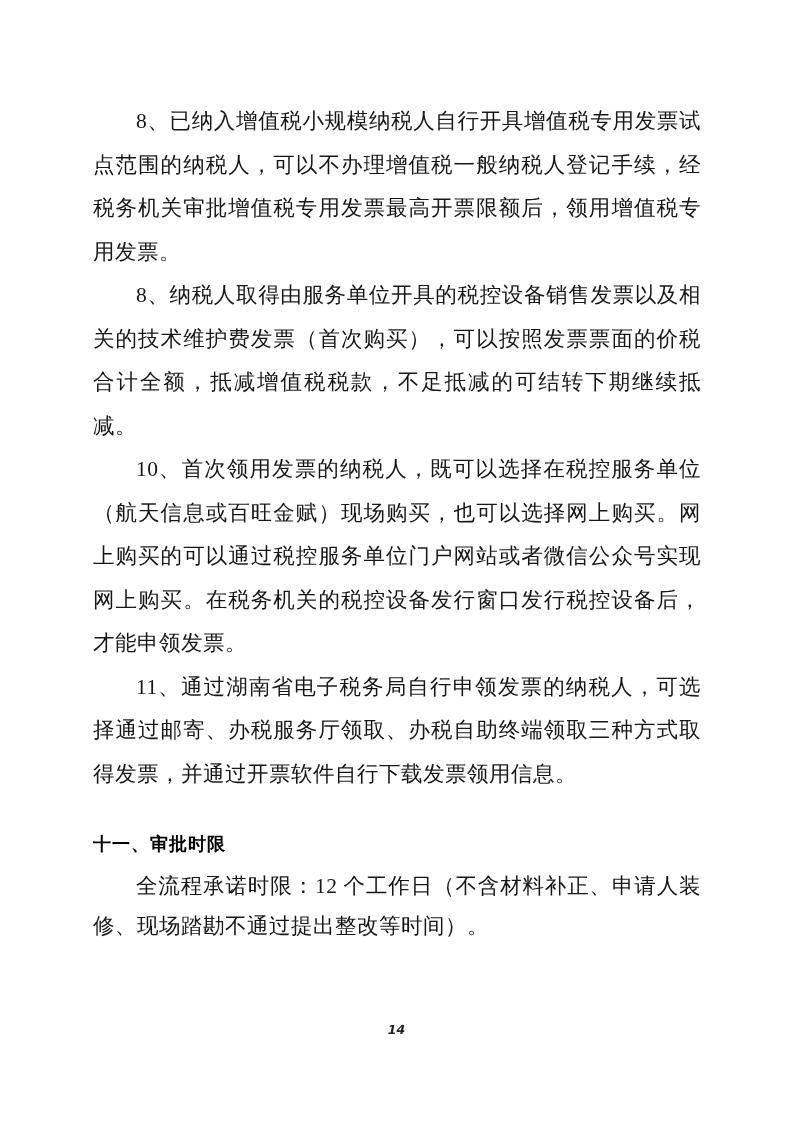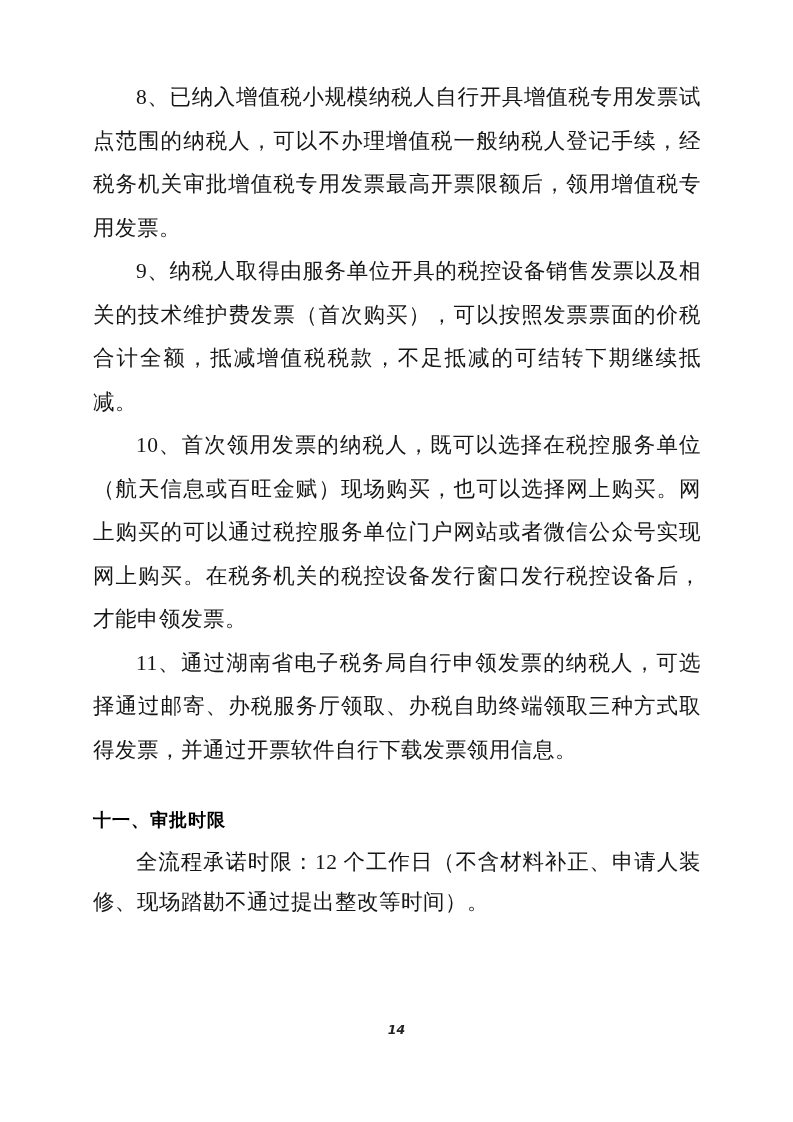--- a/index.html
+++ b/index.html
@@ -7,21 +7,21 @@
     padding: 0;
     background: #ffffff;
   }
   .page {
     position: relative;
     width: 793px;
     height: 1122px;
     margin: 0 auto;
     background: #ffffff;
     box-sizing: border-box;
-    padding: 76px 92px 0 93px;
+    padding: 100px 92px 0 93px;
     overflow: hidden;
     color: #161616;
     font-family: "Liberation Serif", "DejaVu Serif", serif;
   }
   .para {
     margin: 0;
     text-indent: 2em;
     text-align: justify;
     text-justify: inter-character;
     letter-spacing: 0.5px;
@@ -55,21 +55,21 @@
     font-weight: 600;
     color: #222222;
     font-style: italic;
   }
 </style>
 </head>
 <body>
 
 <div class="page">
   <p class="para body-para">8、已纳入增值税小规模纳税人自行开具增值税专用发票试点范围的纳税人，可以不办理增值税一般纳税人登记手续，经税务机关审批增值税专用发票最高开票限额后，领用增值税专用发票。</p>
-  <p class="para body-para">9、纳税人取得由服务单位开具的税控设备销售发票以及相关的技术维护费发票（首次购买），可以按照发票票面的价税合计全额，抵减增值税税款，不足抵减的可结转下期继续抵减。</p>
+  <p class="para body-para">8、纳税人取得由服务单位开具的税控设备销售发票以及相关的技术维护费发票（首次购买），可以按照发票票面的价税合计全额，抵减增值税税款，不足抵减的可结转下期继续抵减。</p>
   <p class="para body-para">10、首次领用发票的纳税人，既可以选择在税控服务单位（航天信息或百旺金赋）现场购买，也可以选择网上购买。网上购买的可以通过税控服务单位门户网站或者微信公众号实现网上购买。在税务机关的税控设备发行窗口发行税控设备后，才能申领发票。</p>
   <p class="para body-para">11、通过湖南省电子税务局自行申领发票的纳税人，可选择通过邮寄、办税服务厅领取、办税自助终端领取三种方式取得发票，并通过开票软件自行下载发票领用信息。</p>
 
   <h2 class="section-heading">十一、审批时限</h2>
 
   <p class="para lower-para">全流程承诺时限：12 个工作日（不含材料补正、申请人装修、现场踏勘不通过提出整改等时间）。</p>
 
   <div class="page-number">14</div>
 </div>
 

